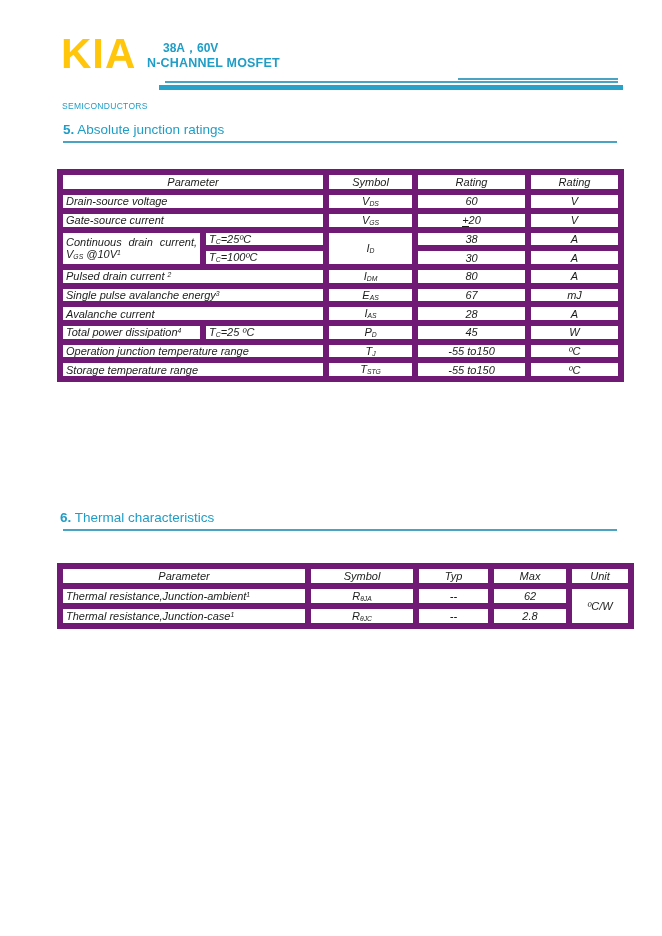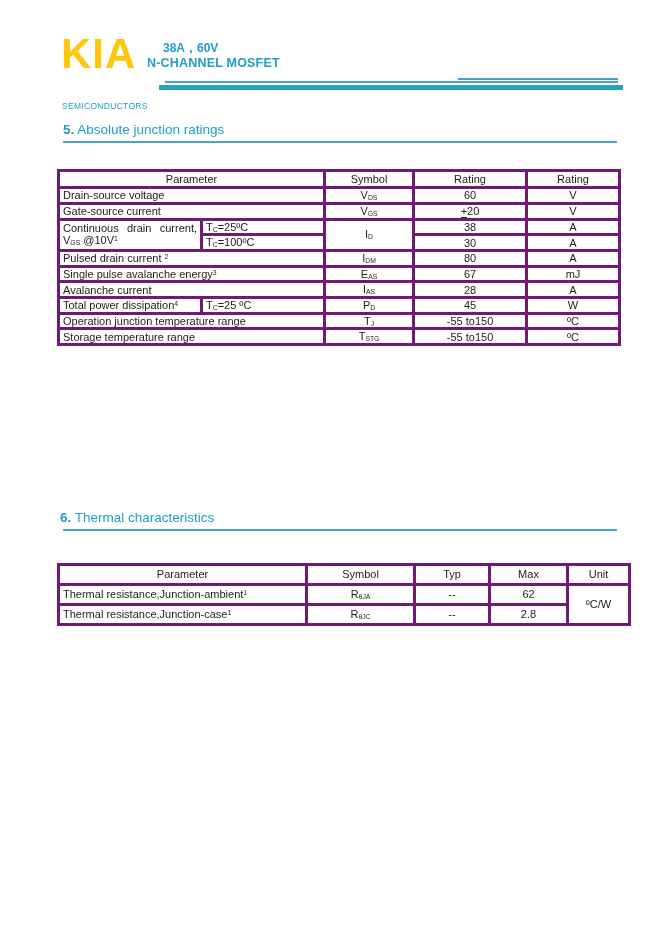--- a/index.html
+++ b/index.html
@@ -22,21 +22,21 @@
   
   .sec-title{font-size:13.5px;color:var(--cyan);}
   .sec-title b{font-weight:700;}
   .sec5-title{left:63px;top:122px;}
   .sec5-rule{left:63px;top:141px;width:554px;height:2px;background:var(--rule);}
   .sec6-title{left:60px;top:510px;}
   .sec6-rule{left:63px;top:529px;width:554px;height:2px;background:var(--rule);}
 
   
   table{border-collapse:collapse;table-layout:fixed;}
-  td{border:3px solid #701a75;font-size:11px;line-height:1.1;vertical-align:middle;overflow:hidden;}
+  td{border:6px solid #701a75;font-size:11px;line-height:1.1;vertical-align:middle;overflow:hidden;font-style:italic;}
   .c{text-align:center;padding:0;}
   .l{text-align:left;padding:0 3px;margin-left:32px;}
   .hrow td{text-align:center;}
   sub{font-size:.62em;vertical-align:-.18em;letter-spacing:0;}
   sup{font-size:.62em;vertical-align:.5em;}
   .jline{display:block;text-align:justify;text-align-last:justify;}
   .sign{border-bottom:1px solid #1c1c1c;}
   .t1{left:57px;top:169px;width:561px;}
   .t1 tr{height:14px;}
   .t1 tr.hrow{height:17px;}

